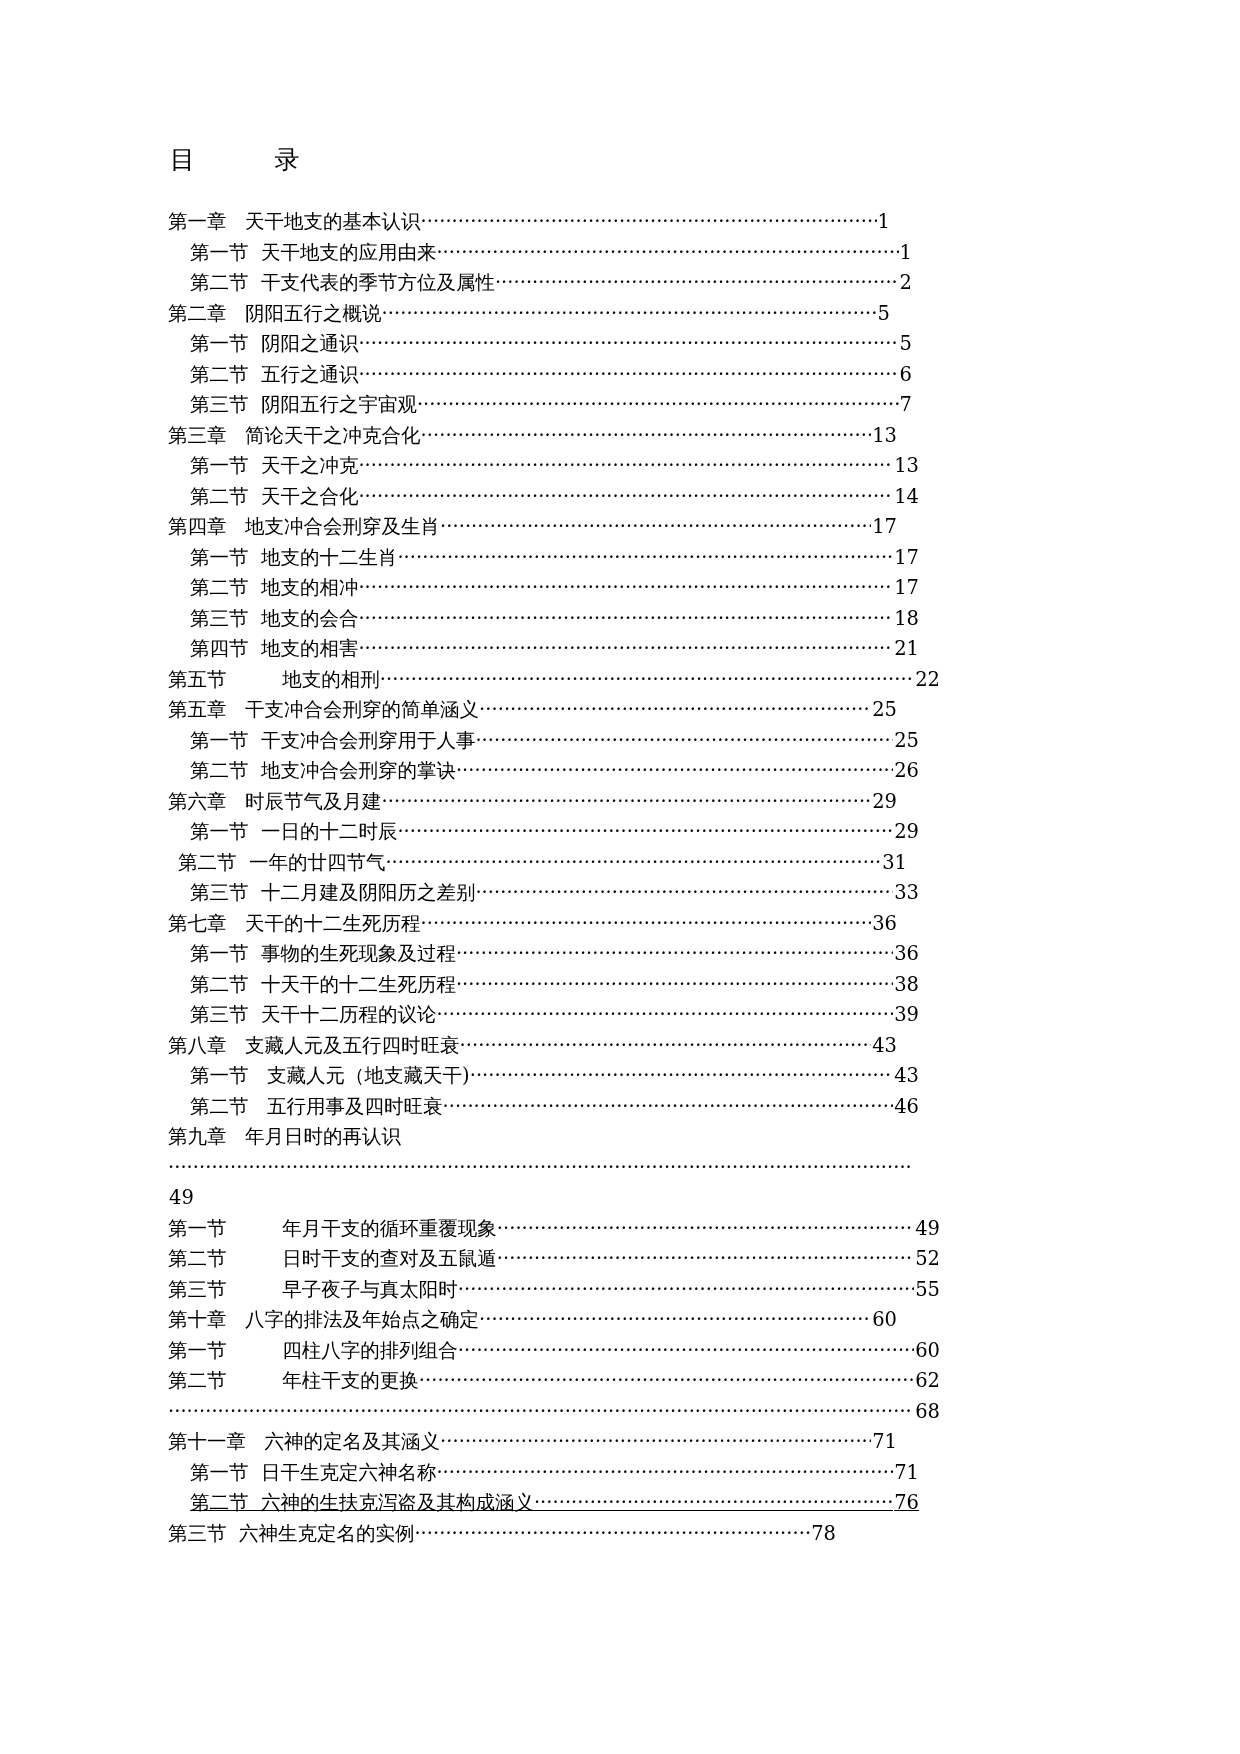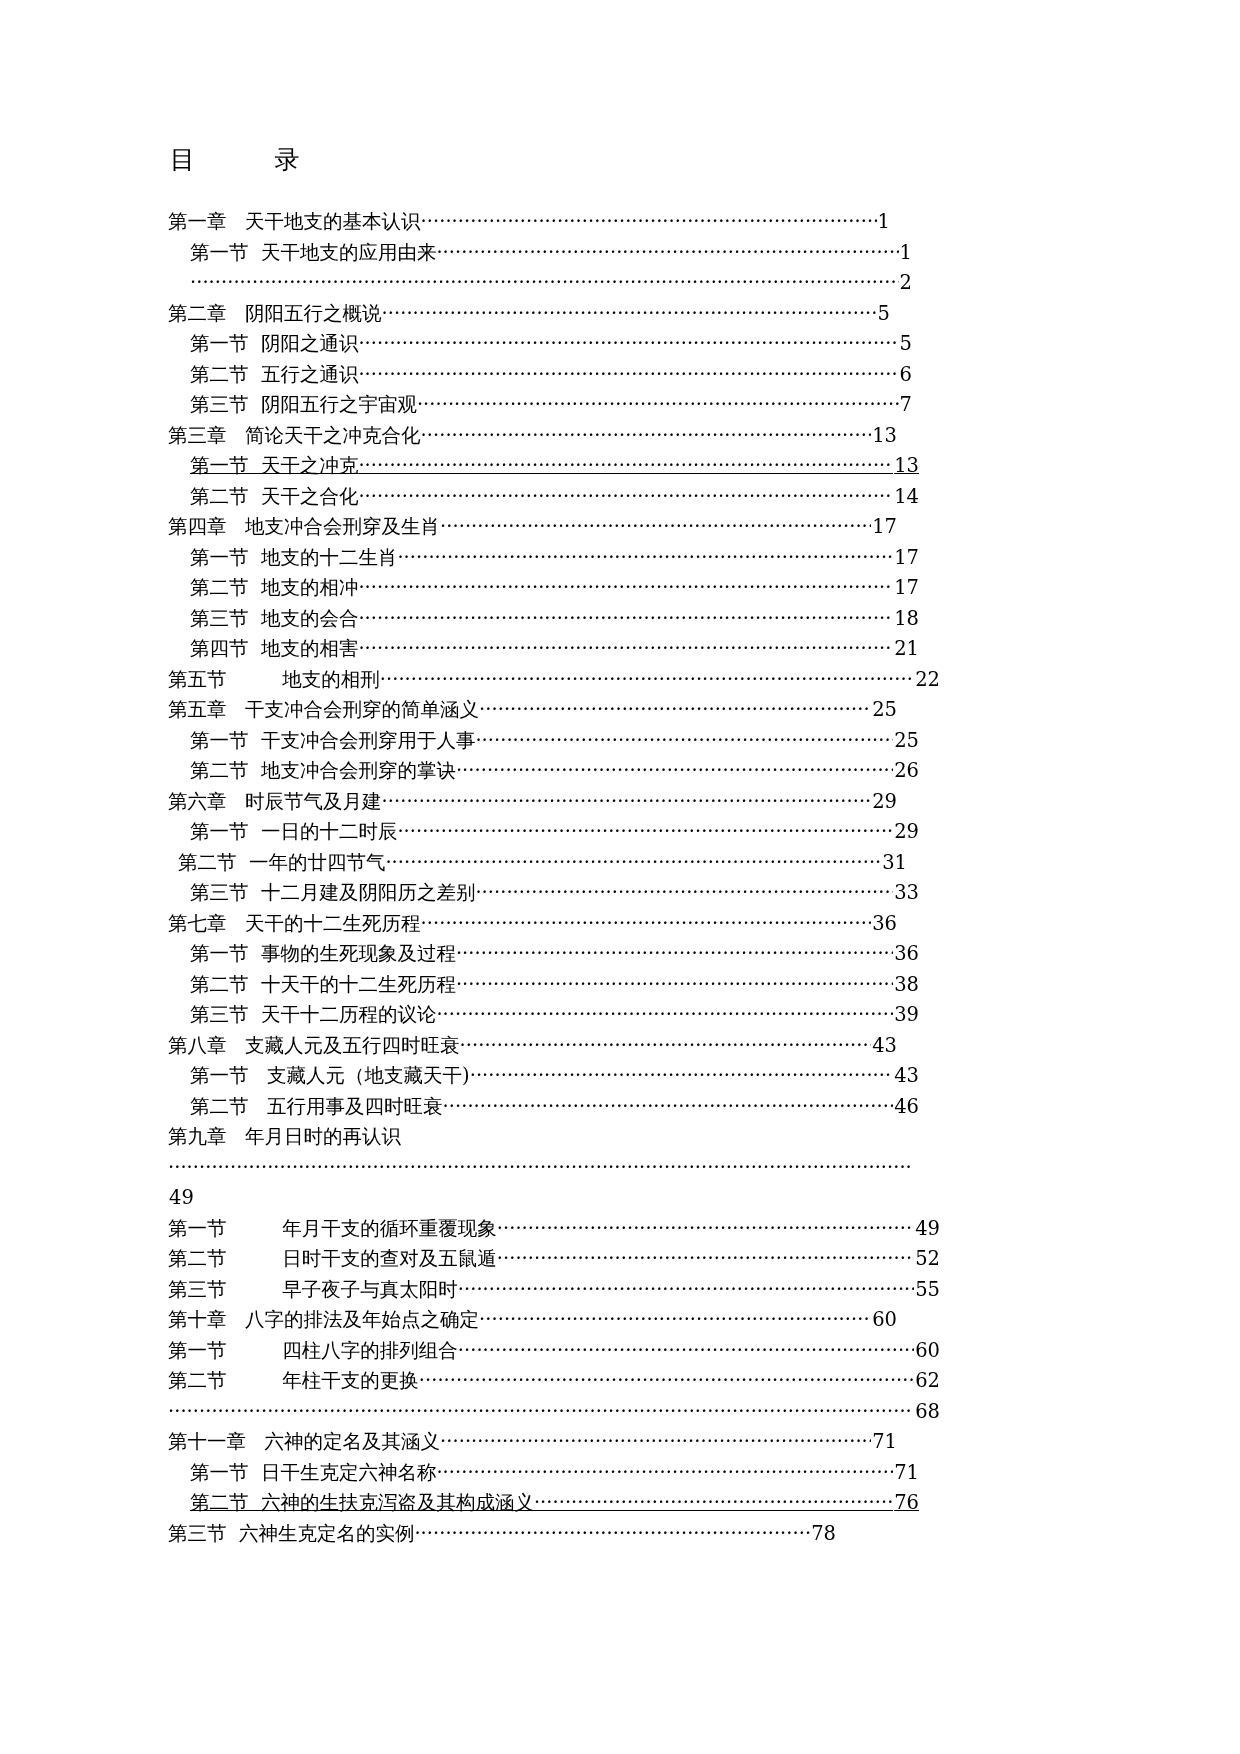--- a/index.html
+++ b/index.html
@@ -68,27 +68,27 @@
   .lvl-flat    { margin-left: 0px; }
 </style>
 </head>
 <body>
 
 <div class="page">
   <div class="toc-title">目          录</div>
   <div class="toc-list" id="toc-list">
       <div class="toc-row lvl-chapter" style="width: 722px;"><span class="label">第一章   天干地支的基本认识</span><span class="dots">························································································································</span><span class="page-no">1</span></div>
       <div class="toc-row lvl-section" style="width: 722px;"><span class="label">第一节  天干地支的应用由来</span><span class="dots">························································································································</span><span class="page-no">1</span></div>
-      <div class="toc-row lvl-section" style="width: 722px;"><span class="dots">························································································································</span><span class="page-no">2</span></div>
+      <div class="toc-row lvl-section" style="width: 722px;"><span class="label">第二节  干支代表的季节方位及属性</span><span class="dots">························································································································</span><span class="page-no">2</span></div>
       <div class="toc-row lvl-chapter" style="width: 722px;"><span class="label">第二章   阴阳五行之概说</span><span class="dots">························································································································</span><span class="page-no">5</span></div>
       <div class="toc-row lvl-section" style="width: 722px;"><span class="label">第一节  阴阳之通识</span><span class="dots">························································································································</span><span class="page-no">5</span></div>
       <div class="toc-row lvl-section" style="width: 722px;"><span class="label">第二节  五行之通识</span><span class="dots">························································································································</span><span class="page-no">6</span></div>
       <div class="toc-row lvl-section" style="width: 722px;"><span class="label">第三节  阴阳五行之宇宙观</span><span class="dots">························································································································</span><span class="page-no">7</span></div>
       <div class="toc-row lvl-chapter" style="width: 729px;"><span class="label">第三章   简论天干之冲克合化</span><span class="dots">························································································································</span><span class="page-no">13</span></div>
-      <div class="toc-row lvl-section" style="width: 729px; text-decoration: underline;"><span class="label">第一节  天干之冲克</span><span class="dots">························································································································</span><span class="page-no">13</span></div>
+      <div class="toc-row lvl-section" style="width: 729px;"><span class="label">第一节  天干之冲克</span><span class="dots">························································································································</span><span class="page-no">13</span></div>
       <div class="toc-row lvl-section" style="width: 729px;"><span class="label">第二节  天干之合化</span><span class="dots">························································································································</span><span class="page-no">14</span></div>
       <div class="toc-row lvl-chapter" style="width: 729px;"><span class="label">第四章   地支冲合会刑穿及生肖</span><span class="dots">························································································································</span><span class="page-no">17</span></div>
       <div class="toc-row lvl-section" style="width: 729px;"><span class="label">第一节  地支的十二生肖</span><span class="dots">························································································································</span><span class="page-no">17</span></div>
       <div class="toc-row lvl-section" style="width: 729px;"><span class="label">第二节  地支的相冲</span><span class="dots">························································································································</span><span class="page-no">17</span></div>
       <div class="toc-row lvl-section" style="width: 729px;"><span class="label">第三节  地支的会合</span><span class="dots">························································································································</span><span class="page-no">18</span></div>
       <div class="toc-row lvl-section" style="width: 729px;"><span class="label">第四节  地支的相害</span><span class="dots">························································································································</span><span class="page-no">21</span></div>
       <div class="toc-row lvl-flat" style="width: 772px;"><span class="label">第五节         地支的相刑</span><span class="dots">························································································································</span><span class="page-no">22</span></div>
       <div class="toc-row lvl-chapter" style="width: 729px;"><span class="label">第五章   干支冲合会刑穿的简单涵义</span><span class="dots">························································································································</span><span class="page-no">25</span></div>
       <div class="toc-row lvl-section" style="width: 729px;"><span class="label">第一节  干支冲合会刑穿用于人事</span><span class="dots">························································································································</span><span class="page-no">25</span></div>
       <div class="toc-row lvl-section" style="width: 729px;"><span class="label">第二节  地支冲合会刑穿的掌诀</span><span class="dots">························································································································</span><span class="page-no">26</span></div>

